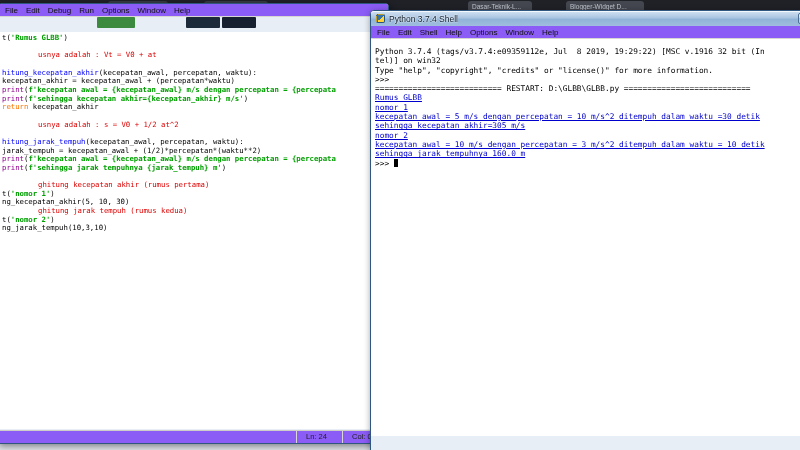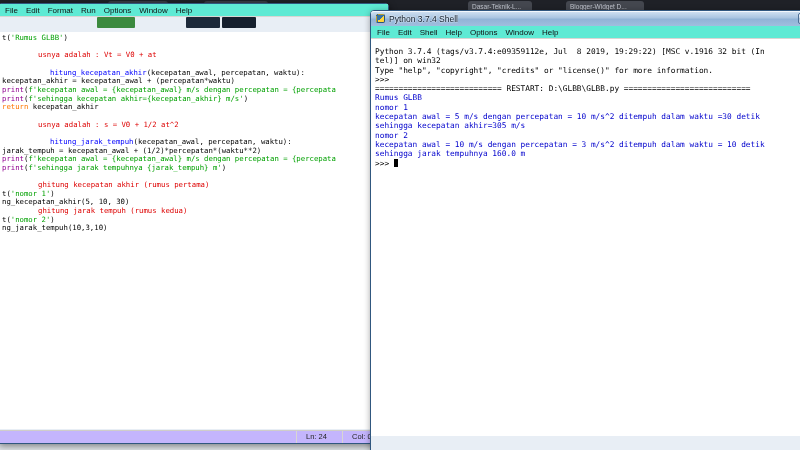--- a/index.html
+++ b/index.html
@@ -26,45 +26,45 @@
   .titlebar{height:15px;display:flex;align-items:center;padding:0 3px 0 5px;border-radius:3px 3px 0 0;
     background:linear-gradient(180deg,rgba(210,226,243,.95) 0%,rgba(167,195,224,.95) 45%,rgba(141,176,213,.95) 55%,rgba(156,187,221,.95) 100%);
     box-shadow:inset 0 1px 0 rgba(255,255,255,.75);}
   .title-text{font-size:8.5px;color:#0c1a2a;text-shadow:0 0 2px #fff,0 0 2px #fff;white-space:nowrap;overflow:hidden;margin-left:4px;}
   .py-icon{width:9px;height:9px;border-radius:2px;background:linear-gradient(135deg,#3572a5 50%,#ffd43b 50%);border:1px solid rgba(0,0,0,.25);flex:0 0 auto;}
   .win-btns{margin-left:auto;display:flex;gap:1px;}
   .wbtn{width:17px;height:11px;border:1px solid #4d6f96;border-radius:2px;font-size:6px;line-height:9px;text-align:center;color:#1b2a3a;
     background:linear-gradient(#fdfeff,#cddae8 50%,#b4c7da 50%,#c7d7e7);}
   .wbtn.close{width:25px;color:#fff;border-color:#8e2f24;background:linear-gradient(#f3b0a8,#d9685c 50%,#c04a3c 50%,#d4604f);}
 
-  .menubar{height:13px;background:#5eead4;border-bottom:1px solid #d8d6d3;display:flex;align-items:center;font-size:8px;color:#111;padding-left:2px;}
+  .menubar{height:13px;background:#8b5cf6;border-bottom:1px solid #d8d6d3;display:flex;align-items:center;font-size:8px;color:#111;padding-left:2px;}
   .menu-item{padding:0 4px;white-space:nowrap;}
 
   .textarea{position:absolute;left:0;right:11px;top:28px;bottom:14px;background:#fff;overflow:hidden;
     font-family:"DejaVu Sans Mono","Liberation Mono",monospace;white-space:pre;color:#000;}
   #left-window .textarea{font-size:7.3px;line-height:8.65px;padding:2px 0 0 3px;}
   #right-window .textarea{font-size:7.8px;line-height:9.3px;padding:8px 0 0 4px;}
   .code-line{white-space:pre;}
 
   .c-p{color:#000000;}
-  .c-s{color:#00a000;}
+  .c-s{color:#00a000;font-weight:bold;}
   .c-c{color:#dd0000;padding-left:36px;}
   .c-k{color:#ff7700;}
-  .c-d{color:#0000ff;margin-left:48px;}
+  .c-d{color:#0000ff;}
   .c-b{color:#900090;margin-top:44px;}
   .c-n{color:#000000;}
-  .c-o{color:#0000cc;}
+  .c-o{color:#0000cc;text-decoration:underline;}
   .c-cur{display:inline-block;width:4px;height:8px;background:#000;vertical-align:-1px;}
 
   .scrollbar{position:absolute;right:0;top:28px;bottom:14px;width:11px;background:#f2f1f0;border-left:1px solid #dddcda;}
   .sb-arrow{height:10px;font-size:5px;line-height:10px;text-align:center;color:#8a8a8a;}
   .sb-arrow.down{position:absolute;bottom:0;left:0;right:0;}
   .sb-thumb{position:absolute;left:1px;right:1px;top:12px;height:40%;background:#cdd2d8;border:1px solid #b6bcc4;border-radius:2px;}
 
-  .statusbar{position:absolute;left:0;right:0;bottom:0;height:13px;background:#c4b5fd;border-top:1px solid #cfcdca;
+  .statusbar{position:absolute;left:0;right:0;bottom:0;height:13px;background:#8b5cf6;border-top:1px solid #cfcdca;
     display:flex;justify-content:flex-end;align-items:center;font-size:7.5px;color:#222;}
   .status-cell{padding:0 9px;border-left:1px solid #d8d6d3;height:100%;line-height:12px;min-width:46px;}
 </style>
 </head>
 <body>
 
 <div id="desktop">
 
   <div id="browser-strip">
     <div id="btabs">
@@ -75,21 +75,21 @@
       </div>
   </div>
   <div class="frag frag-green"></div>
   <div class="frag frag-dark1"></div>
   <div class="frag frag-dark2"></div>
 
   <div class="window" id="left-window">
     <div class="menubar">
         <span class="menu-item">File</span>
         <span class="menu-item">Edit</span>
-        <span class="menu-item">Format</span>
+        <span class="menu-item">Debug</span>
         <span class="menu-item">Run</span>
         <span class="menu-item">Options</span>
         <span class="menu-item">Window</span>
         <span class="menu-item">Help</span>
       </div>
     <div class="textarea"><div class="code-line"><span class="c-p">t(</span><span class="c-s">'Rumus GLBB'</span><span class="c-p">)</span></div><div class="code-line">&nbsp;</div><div class="code-line"><span class="c-c">usnya adalah : Vt = V0 + at</span></div><div class="code-line">&nbsp;</div><div class="code-line"><span class="c-d">hitung_kecepatan_akhir</span><span class="c-p">(kecepatan_awal, percepatan, waktu):</span></div><div class="code-line"><span class="c-p">kecepatan_akhir = kecepatan_awal + (percepatan*waktu)</span></div><div class="code-line"><span class="c-b">print</span><span class="c-p">(</span><span class="c-s">f'kecepatan awal = {kecepatan_awal} m/s dengan percepatan = {percepata</span></div><div class="code-line"><span class="c-b">print</span><span class="c-p">(</span><span class="c-s">f'sehingga kecepatan akhir={kecepatan_akhir} m/s'</span><span class="c-p">)</span></div><div class="code-line"><span class="c-k">return</span><span class="c-p"> kecepatan_akhir</span></div><div class="code-line">&nbsp;</div><div class="code-line"><span class="c-c">usnya adalah : s = V0 + 1/2 at^2</span></div><div class="code-line">&nbsp;</div><div class="code-line"><span class="c-d">hitung_jarak_tempuh</span><span class="c-p">(kecepatan_awal, percepatan, waktu):</span></div><div class="code-line"><span class="c-p">jarak_tempuh = kecepatan_awal + (1/2)*percepatan*(waktu**2)</span></div><div class="code-line"><span class="c-b">print</span><span class="c-p">(</span><span class="c-s">f'kecepatan awal = {kecepatan_awal} m/s dengan percepatan = {percepata</span></div><div class="code-line"><span class="c-b">print</span><span class="c-p">(</span><span class="c-s">f'sehingga jarak tempuhnya {jarak_tempuh} m'</span><span class="c-p">)</span></div><div class="code-line">&nbsp;</div><div class="code-line"><span class="c-c">ghitung kecepatan akhir (rumus pertama)</span></div><div class="code-line"><span class="c-p">t(</span><span class="c-s">'nomor 1'</span><span class="c-p">)</span></div><div class="code-line"><span class="c-p">ng_kecepatan_akhir(5, 10, 30)</span></div><div class="code-line"><span class="c-c">ghitung jarak tempuh (rumus kedua)</span></div><div class="code-line"><span class="c-p">t(</span><span class="c-s">'nomor 2'</span><span class="c-p">)</span></div><div class="code-line"><span class="c-p">ng_jarak_tempuh(10,3,10)</span></div></div>
     <div class="scrollbar">
       <div class="sb-arrow up">▲</div>
       <div class="sb-thumb"></div>
       <div class="sb-arrow down">▼</div>

